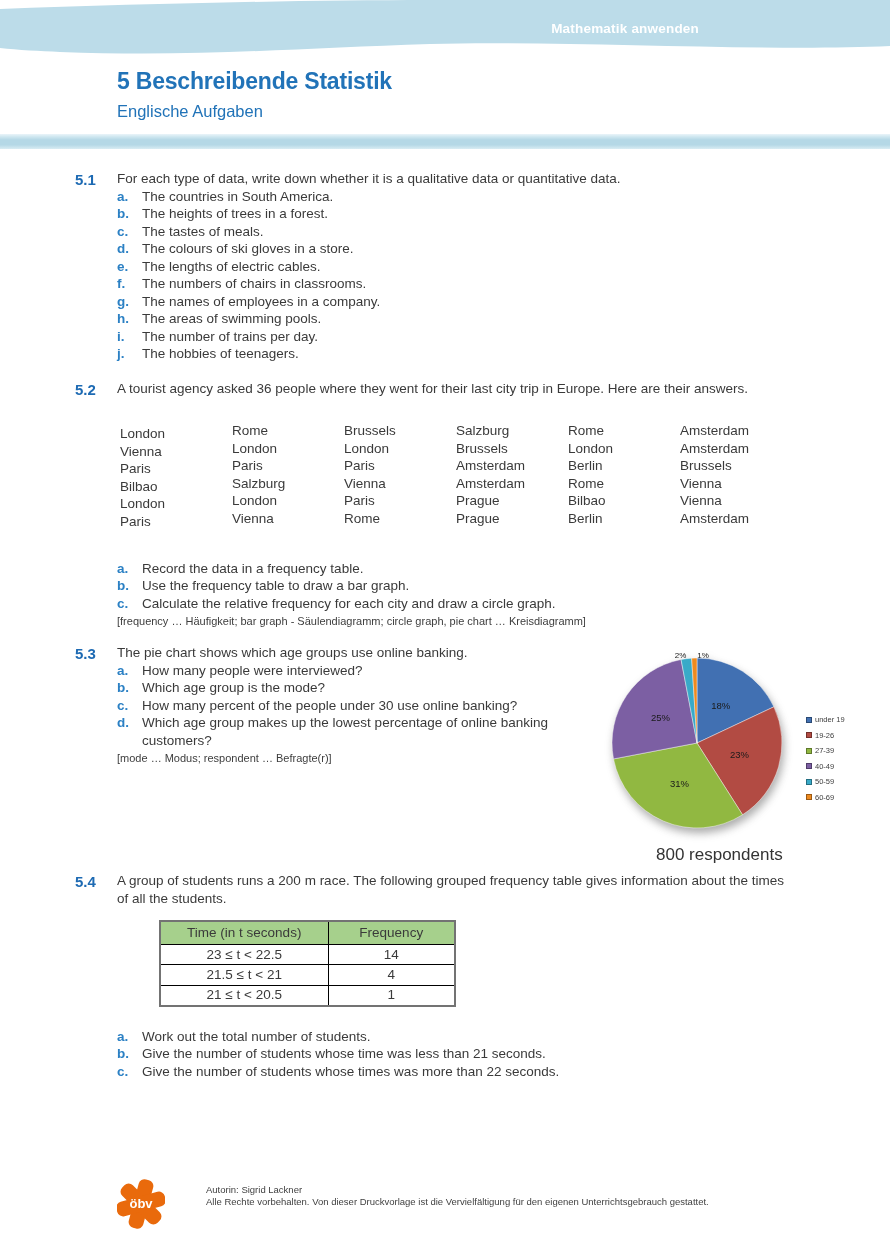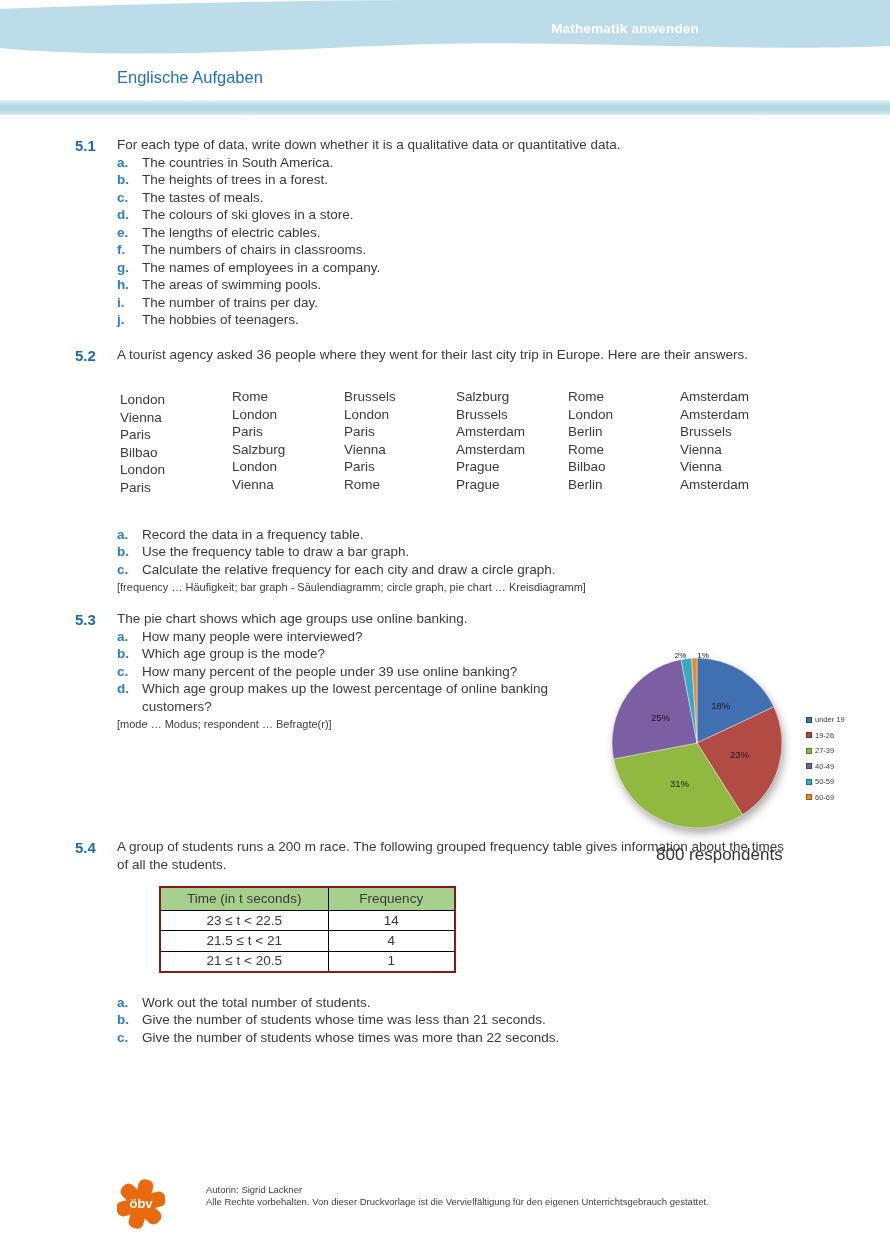--- a/index.html
+++ b/index.html
@@ -47,21 +47,21 @@
   .chart-wrap svg.pie { position:absolute; left:0; top:0; filter:drop-shadow(2px 5px 4px rgba(70,70,70,.45)); }
   .legend { position:absolute; left:206px; top:64px; }
   .legend-item { display:flex; align-items:center; height:15.5px; }
   .legend-swatch { width:6px; height:6px; margin-right:3px; border:0.5px solid rgba(0,0,0,.35); }
   .legend-label { font-size:7.5px; color:#404040; }
   .chart-caption { position:absolute; left:56px; top:197px; font-size:17px; color:#333; }
 
   
   .freq-table { border-collapse:collapse; margin:13px 0 0 42px; }
   .freq-table th, .freq-table td { border:1.5px solid #000; text-align:center; font-size:13.5px; font-weight:400; }
-  .freq-table { border:2px solid #7f1d1d; }
+  .freq-table { border:2px solid #737373; }
   .freq-table th { background:#a6d08c; width:168px; height:23px; }
   .freq-table th + th { width:127px; }
   .freq-table td { height:20.5px; }
   #ex54 .list { margin-top:21px; }
 
   
   .footer { position:absolute; left:117px; top:1178px; display:flex; }
   .logo { width:48px; height:56px; flex:0 0 48px; }
   .footer-text { margin-left:41px; padding-top:6px; font-size:9.5px; line-height:12px; color:#3f3f3f; }
 </style>
@@ -71,20 +71,21 @@
 <div class="page">
 
   <div class="band-wrap">
     <svg width="890" height="58" viewBox="0 0 890 58" preserveAspectRatio="none">
       <path d="M0,9 C140,4 300,0 430,0 L890,0 L890,46 C760,52 560,40 430,44 C300,48 200,57 60,52 C40,51 18,50 0,48 Z" fill="#bcdce9"></path>
     </svg>
     <span class="brand">Mathematik anwenden</span>
   </div>
 
   <div class="chapter">
+    <h1>5 Beschreibende Statistik</h1>
     <h2>Englische Aufgaben</h2>
   </div>
   <div class="stripe"></div>
 
   <section class="exercise" id="ex51">
     <div class="ex-num">5.1</div>
     <div class="ex-body">
       <p class="intro">For each type of data, write down whether it is a qualitative data or quantitative data.</p>
       <div class="list">
 
@@ -227,21 +228,21 @@
             <span class="itext">How many people were interviewed?</span>
           </div>
 
           <div class="li">
             <span class="letter">b.</span>
             <span class="itext">Which age group is the mode?</span>
           </div>
 
           <div class="li">
             <span class="letter">c.</span>
-            <span class="itext">How many percent of the people under 39 use online banking?</span>
+            <span class="itext">How many percent of the people under 30 use online banking?</span>
           </div>
 
           <div class="li">
             <span class="letter">d.</span>
             <span class="itext">Which age group makes up the lowest percentage of online banking customers?</span>
           </div>
         </div>
       <p class="note">[mode … Modus; respondent … Befragte(r)]</p>
     </div>
   </section>

